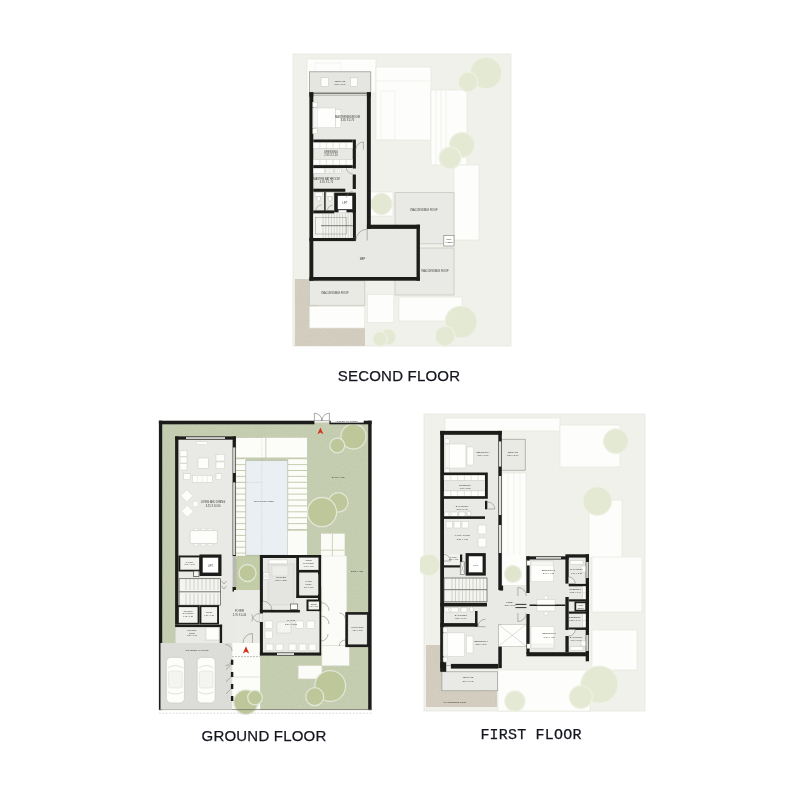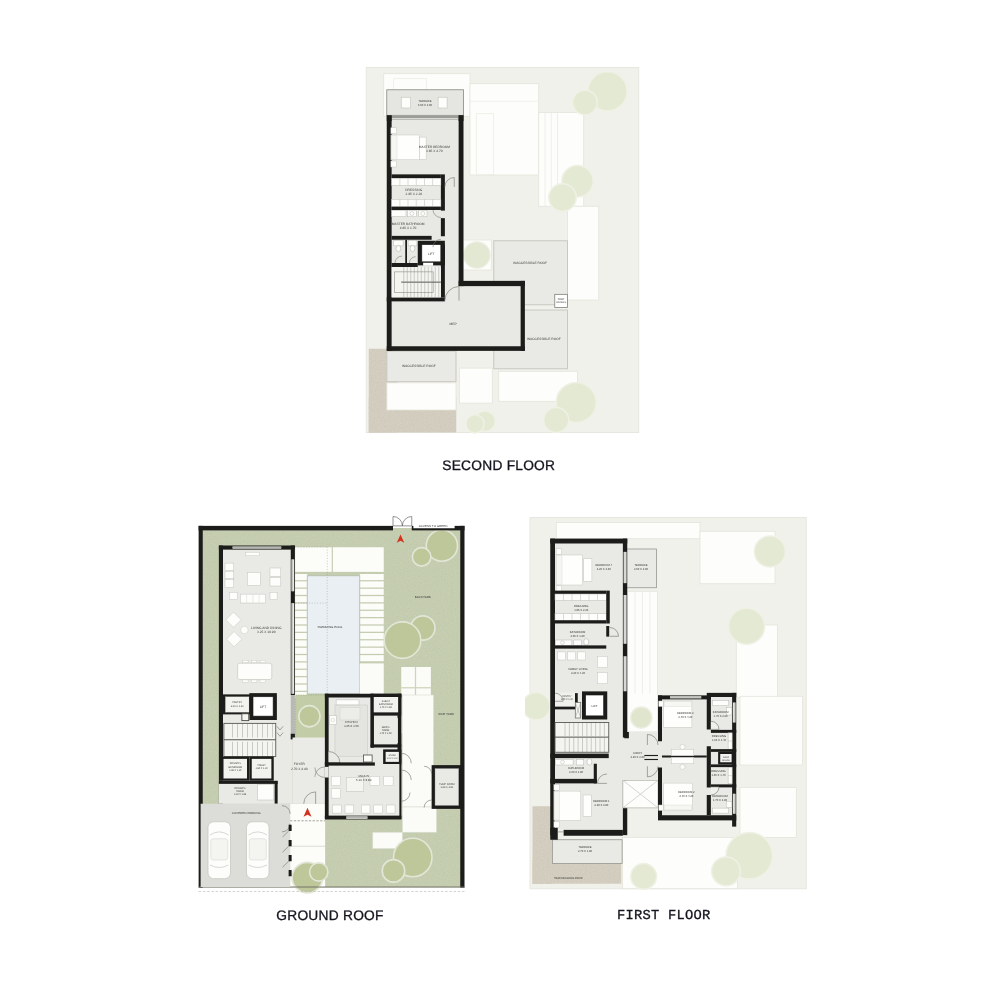--- a/index.html
+++ b/index.html
@@ -1,18 +1,18 @@
 <!DOCTYPE html>
 <html><head>
 <meta charset="utf-8">
 <style>
   html,body{margin:0;padding:0;background:#ffffff;}
   body{width:800px;height:800px;position:relative;font-family:"Liberation Sans",sans-serif;overflow:hidden;}
   .plan{position:absolute;}
-  .floorlabel{position:absolute;font-size:11px;font-weight:500;letter-spacing:.2px;color:#14161f;-webkit-text-stroke:.25px #14161f;white-space:nowrap;transform:translateX(-50%);}
+  .floorlabel{position:absolute;font-size:15px;font-weight:500;letter-spacing:.2px;color:#14161f;-webkit-text-stroke:.25px #14161f;white-space:nowrap;transform:translateX(-50%);}
   svg text{font-family:"Liberation Sans",sans-serif;fill:#3a3a36;}
 </style>
 </head>
 <body>
 
 <div class="plan" style="left:285px;top:45px;width:235px;height:315px;">
 <svg width="235" height="315" viewBox="0 0 235 315">
 <defs>
 <filter id="gr2" x="0" y="0" width="100%" height="100%">
           <feTurbulence type="fractalNoise" baseFrequency="0.9" numOctaves="2" result="n"></feTurbulence>
@@ -620,21 +620,21 @@
 <g>
         <rect x="194.5" y="243.5" width="23" height="12" fill="#fcfcf9"></rect>
         <path d="M206 246.2 L209.2 253.4 L206 251.7 L202.8 253.4 Z" fill="#d3331c"></path>
       </g>
 
 <line x1="192.1" y1="256.6" x2="220.1" y2="256.6" stroke="#a9a9a1" stroke-width="0.5" stroke-dasharray="1.8 1.2"></line>
 
 </svg>
 </div>
 
-<div class="floorlabel" style="left:264px;top:726.5px;">GROUND ROOF</div>
+<div class="floorlabel" style="left:264px;top:726.5px;">GROUND FLOOR</div>
 
 <div class="plan" style="left:420px;top:405px;width:240px;height:325px;">
 <svg width="240" height="325" viewBox="0 0 240 325">
 <defs>
 <filter id="grf" x="0" y="0" width="100%" height="100%">
           <feTurbulence type="fractalNoise" baseFrequency="0.9" numOctaves="2" result="n"></feTurbulence>
           <feColorMatrix in="n" type="matrix" values="0 0 0 0 0  0 0 0 0 0  0 0 0 0 0  0 0 0 0.07 0"></feColorMatrix>
           <feComposite operator="in" in2="SourceGraphic"></feComposite>
         </filter>
 </defs>

